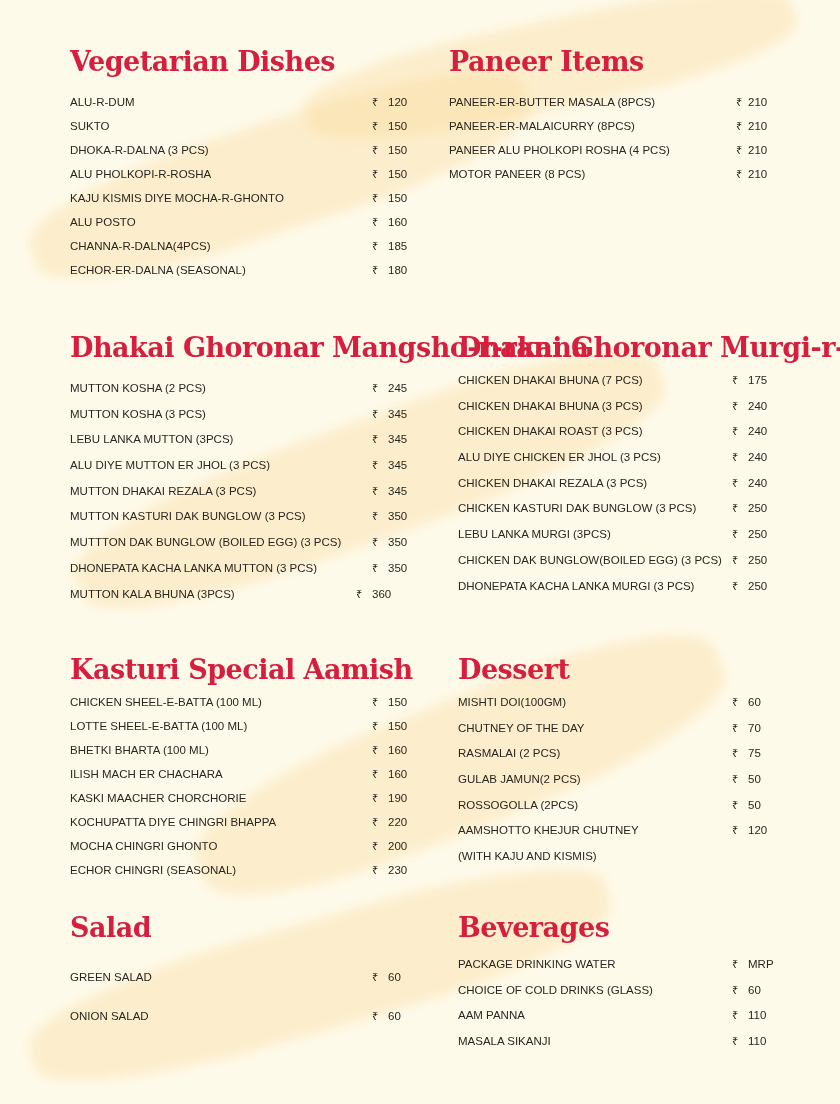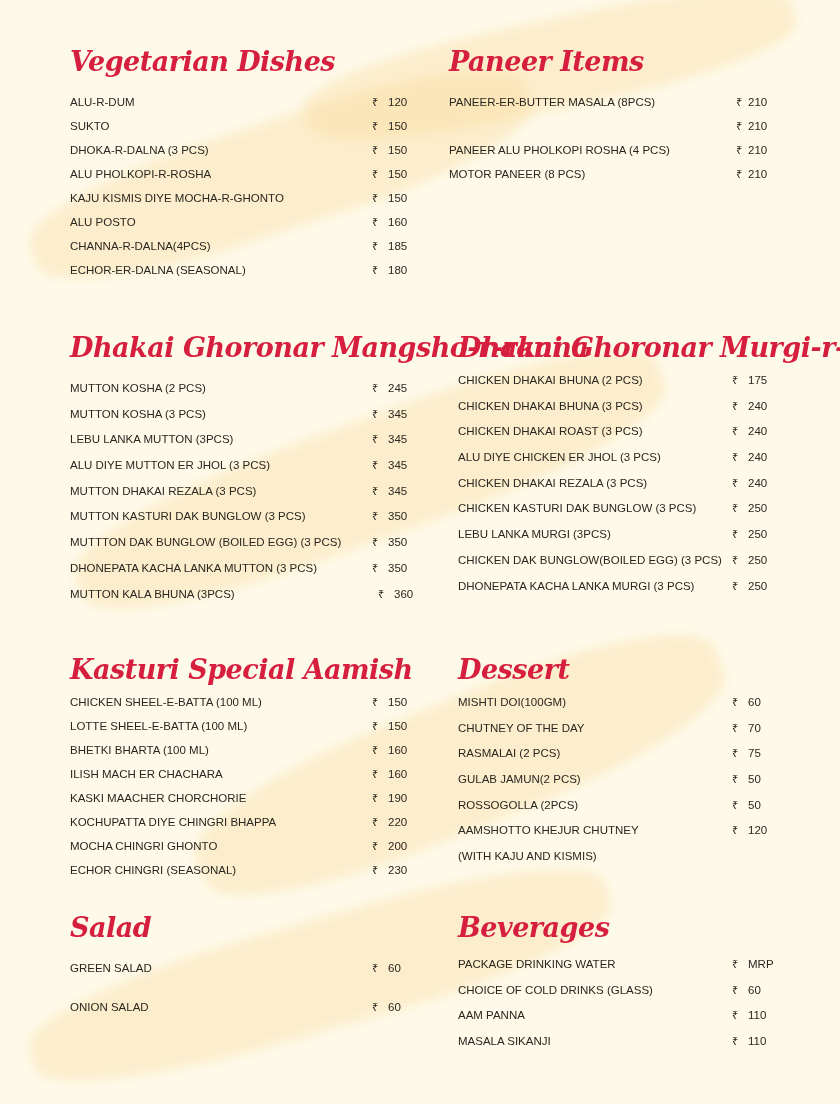--- a/index.html
+++ b/index.html
@@ -11,21 +11,20 @@
   }
   .bg-stroke {
     position: absolute; border-radius: 40%;
     background: rgba(250, 215, 150, 0.35);
     filter: blur(6px);
     transform-origin: center;
   }
   .section { position: absolute; }
   .section-title {
     font-family: "DejaVu Serif", serif;
-    font-style: italic;
     color: #d61f3e;
     font-size: 27px;
     letter-spacing: -0.5px;
     margin: 0;
     height: 40px;
     line-height: 40px;
     white-space: nowrap;
   }
   .item {
     position: relative;
@@ -87,20 +86,21 @@
 </div>
 
 <div class="section" style="left:449px;top:42px;width:340px;">
   <h2 class="section-title">Paneer Items</h2>
   <div style="margin-top:8px;">
     <div class="item">
         <span class="item-name">PANEER-ER-BUTTER MASALA (8PCS)</span>
         <span class="item-price" style="left:287px;"><span class="rupee" style="width:12px;">₹</span><span>210</span></span>
       </div>
     <div class="item">
+        <span class="item-name">PANEER-ER-MALAICURRY (8PCS)</span>
         <span class="item-price" style="left:287px;"><span class="rupee" style="width:12px;">₹</span><span>210</span></span>
       </div>
     <div class="item">
         <span class="item-name">PANEER ALU PHOLKOPI ROSHA (4 PCS)</span>
         <span class="item-price" style="left:287px;"><span class="rupee" style="width:12px;">₹</span><span>210</span></span>
       </div>
     <div class="item">
         <span class="item-name">MOTOR PANEER (8 PCS)</span>
         <span class="item-price" style="left:287px;"><span class="rupee" style="width:12px;">₹</span><span>210</span></span>
       </div>
@@ -137,30 +137,30 @@
     <div class="item" style="height:25.7px;line-height:25.7px;">
         <span class="item-name">MUTTTON DAK BUNGLOW (BOILED EGG) (3 PCS)</span>
         <span class="item-price" style="left:302px;"><span class="rupee">₹</span><span>350</span></span>
       </div>
     <div class="item" style="height:25.7px;line-height:25.7px;">
         <span class="item-name">DHONEPATA KACHA LANKA MUTTON (3 PCS)</span>
         <span class="item-price" style="left:302px;"><span class="rupee">₹</span><span>350</span></span>
       </div>
     <div class="item" style="height:25.7px;line-height:25.7px;">
         <span class="item-name">MUTTON KALA BHUNA (3PCS)</span>
-        <span class="item-price" style="left:308px;"><span class="rupee">₹</span><span>360</span></span>
+        <span class="item-price" style="left:286px;"><span class="rupee">₹</span><span>360</span></span>
       </div>
   </div>
 </div>
 
 <div class="section" style="left:458px;top:328px;width:370px;">
   <h2 class="section-title">Dhakai Ghoronar Murgi-r-ranna</h2>
   <div style="margin-top:0px;">
     <div class="item" style="height:25.7px;line-height:25.7px;">
-        <span class="item-name">CHICKEN DHAKAI BHUNA (2 PCS)</span>
+        <span class="item-name">CHICKEN DHAKAI BHUNA (7 PCS)</span>
         <span class="item-price" style="left:274px;"><span class="rupee">₹</span><span>175</span></span>
       </div>
     <div class="item" style="height:25.7px;line-height:25.7px;">
         <span class="item-name">CHICKEN DHAKAI BHUNA (3 PCS)</span>
         <span class="item-price" style="left:274px;"><span class="rupee">₹</span><span>240</span></span>
       </div>
     <div class="item" style="height:25.7px;line-height:25.7px;">
         <span class="item-name">CHICKEN DHAKAI ROAST (3 PCS)</span>
         <span class="item-price" style="left:274px;"><span class="rupee">₹</span><span>240</span></span>
       </div>
@@ -257,21 +257,21 @@
         <span class="item-price" style="left:274px;"><span class="rupee">₹</span><span>120</span></span>
       </div>
     <div class="item" style="height:25.7px;line-height:25.7px;">
         <span class="item-name">(WITH KAJU AND KISMIS)</span>
       </div>
   </div>
 </div>
 
 <div class="section" style="left:70px;top:908px;width:360px;">
   <h2 class="section-title">Salad</h2>
-  <div style="margin-top:8px;text-decoration:underline;">
+  <div style="margin-top:17px;text-decoration:underline;">
     <div class="item" style="height:39px;line-height:24px;">
         <span class="item-name">GREEN SALAD</span>
         <span class="item-price" style="left:302px;"><span class="rupee">₹</span><span>60</span></span>
       </div>
     <div class="item">
         <span class="item-name">ONION SALAD</span>
         <span class="item-price" style="left:302px;"><span class="rupee">₹</span><span>60</span></span>
       </div>
   </div>
 </div>

